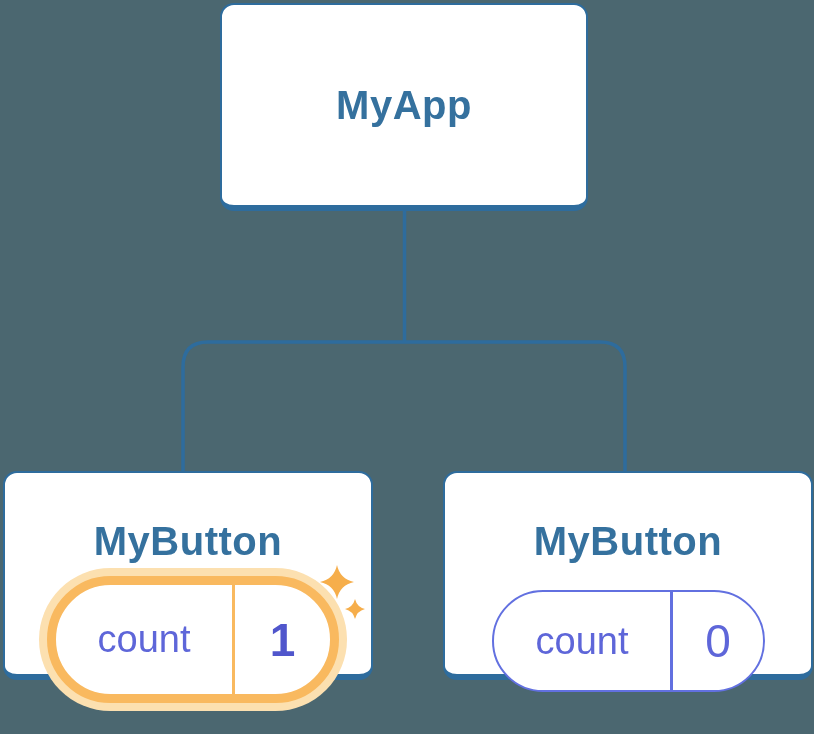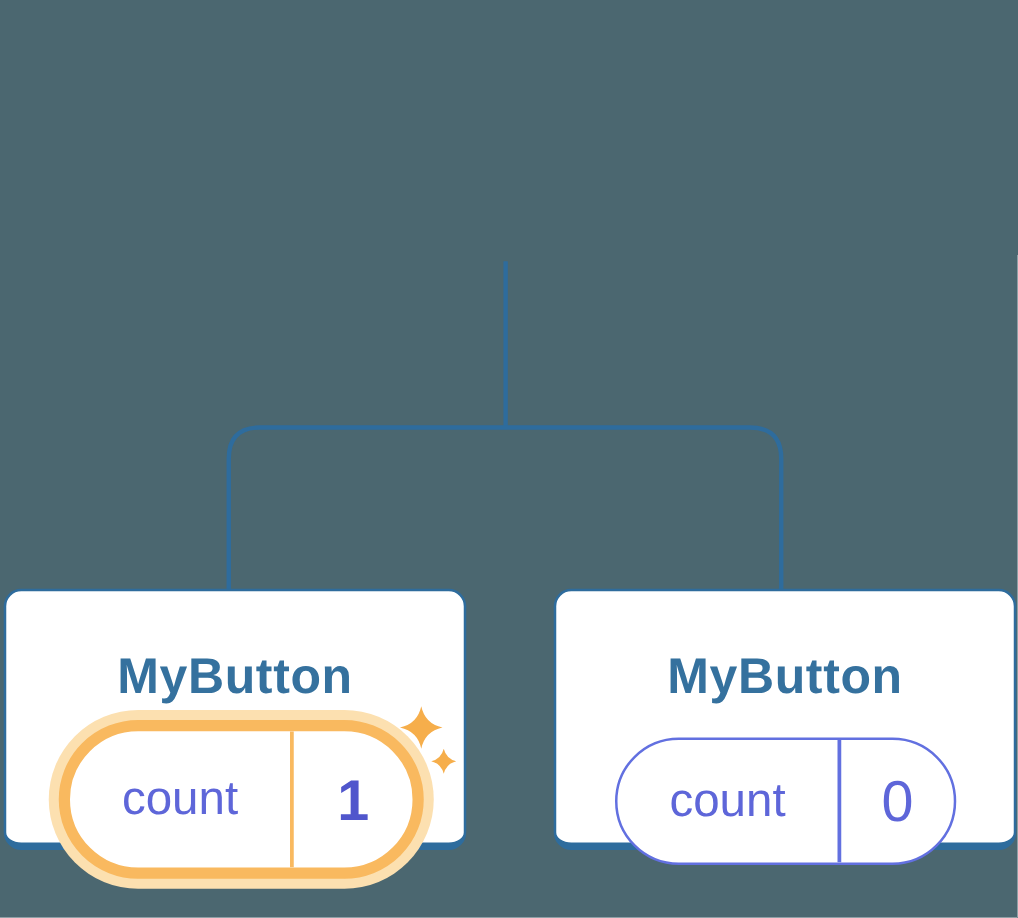--- a/index.html
+++ b/index.html
@@ -107,20 +107,23 @@
 </head>
 <body>
 
 <div class="canvas">
 
   <svg class="connectors" viewBox="0 0 814 734" width="814" height="734" aria-hidden="true">
     <path d="M404.5 209 L404.5 342"></path>
     <path d="M183 472 L183 367 Q183 342 208 342 L600 342 Q625 342 625 367 L625 472"></path>
   </svg>
 
+  <div class="card root-card">
+    <div class="node-label">MyApp</div>
+  </div>
 
   <div class="card child-card left-card">
     <div class="node-label">MyButton</div>
     <div class="pill pill-highlight">
       <div class="pill-key">count</div>
       <div class="pill-divider divider-orange"></div>
       <div class="pill-value value-strong">1</div>
     </div>
     <svg class="sparkles" viewBox="0 0 72 80" width="72" height="80" aria-hidden="true">
       <path d="M36 20 Q39 34 53 37 Q39 40 36 54 Q33 40 19 37 Q33 34 36 20 Z"></path>

